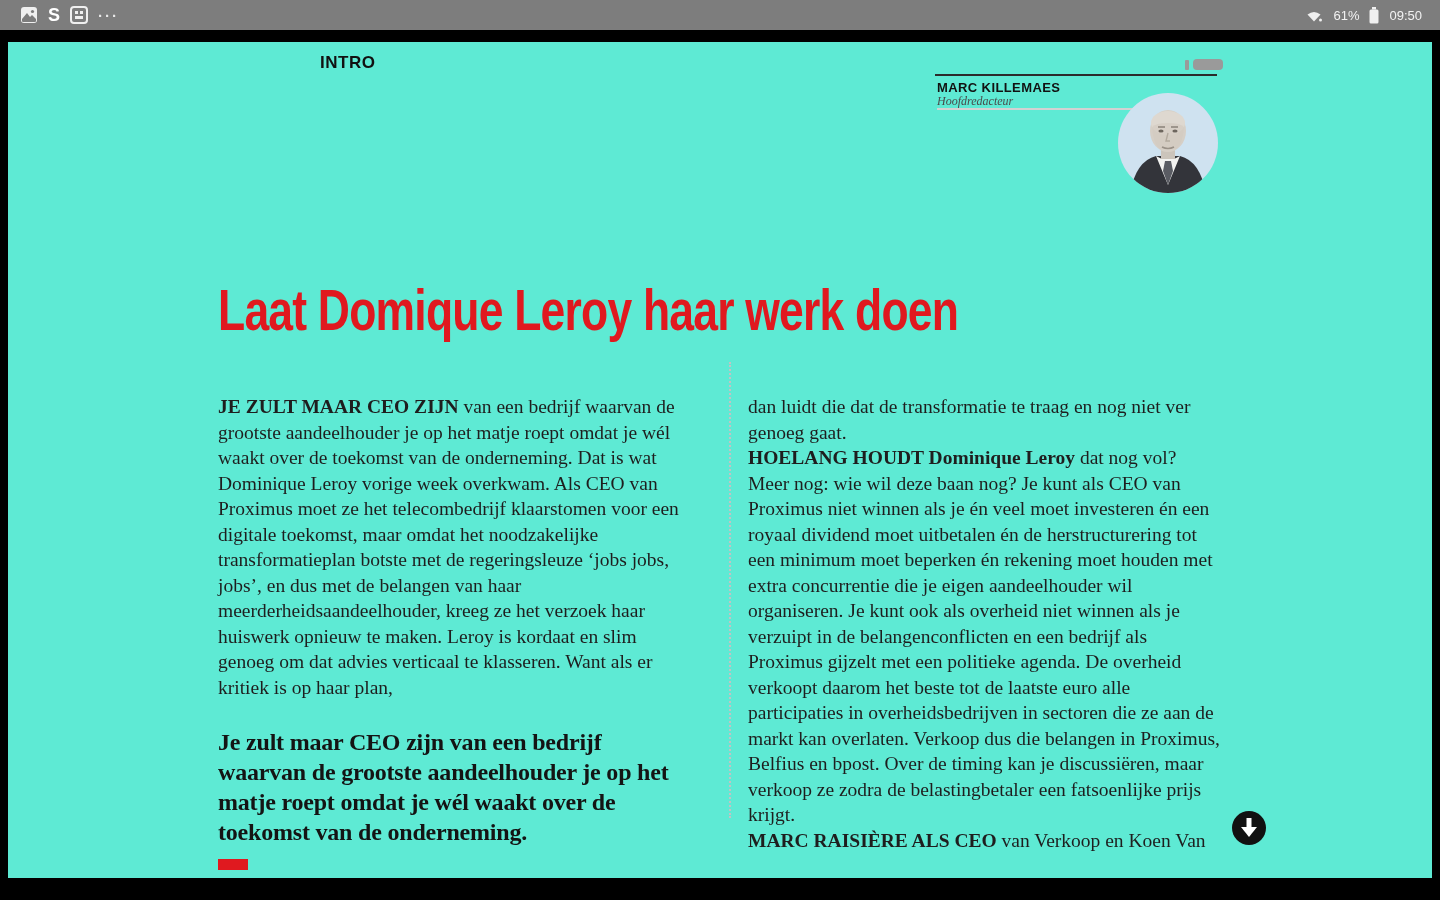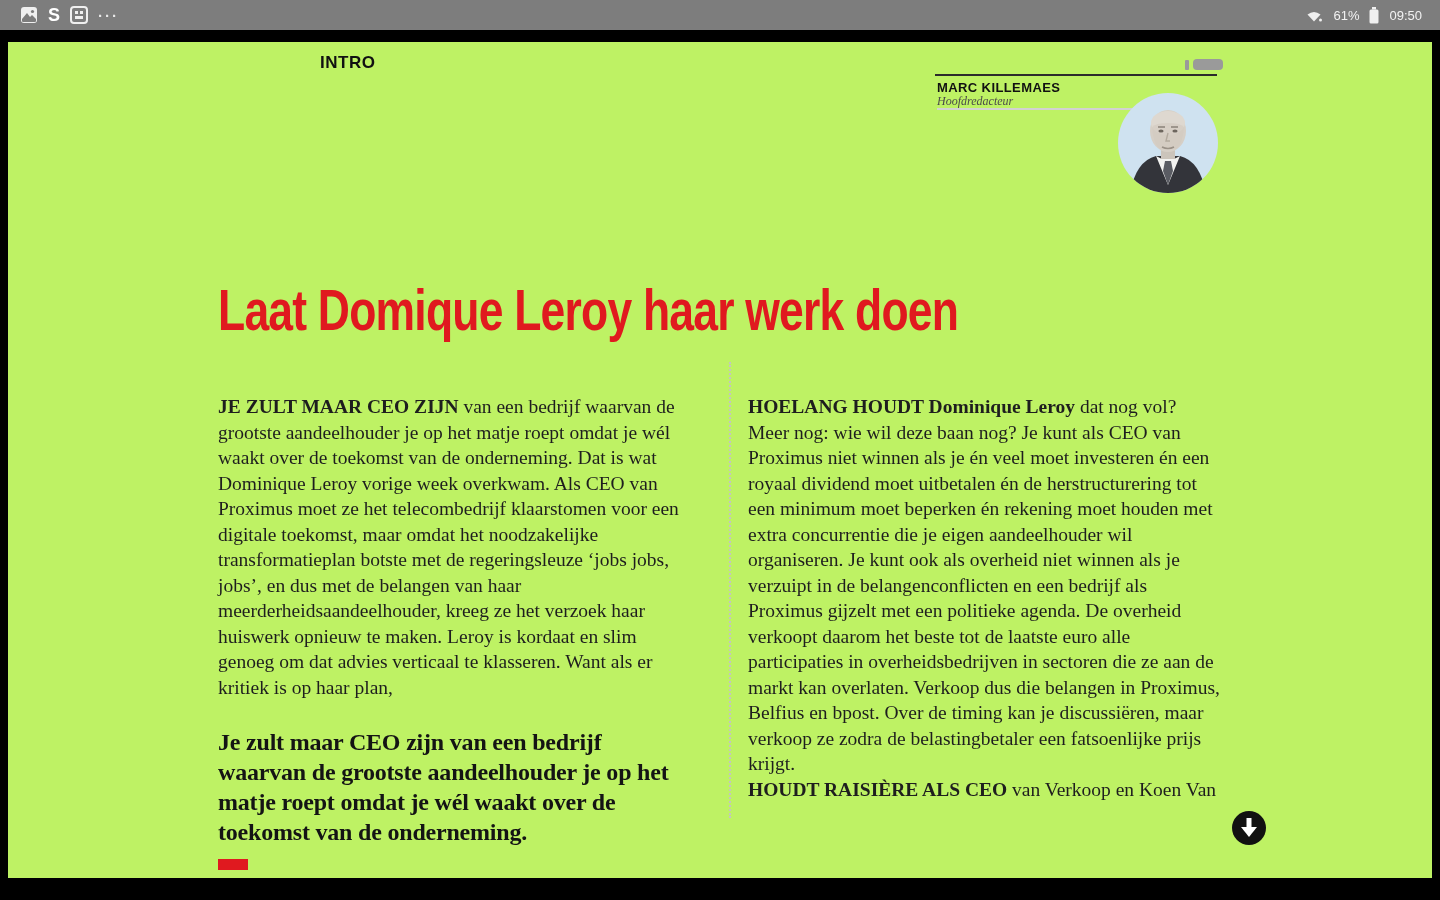--- a/index.html
+++ b/index.html
@@ -21,21 +21,21 @@
   }
   .sb-group { display: flex; align-items: center; gap: 10px; }
   .sb-icon { display: inline-flex; align-items: center; }
   .sb-s { color: #fff; font-weight: 700; font-size: 18px; line-height: 1; }
   .sb-more { color: #e8e8e8; font-size: 15px; font-weight: 700; letter-spacing: 2px; line-height: 1; }
   .sb-text { color: #f2f2f2; font-size: 13px; line-height: 1; }
 
   
   .page {
     position: absolute; left: 8px; right: 8px; top: 42px; height: 836px;
-    background: #bef264;
+    background: #5eead4;
   }
 
   .intro-label {
     position: absolute; left: 312px; top: 11px;
     font-size: 17px; font-weight: 700; color: #111; letter-spacing: 0.5px;
   }
 
   .author-rule {
     position: absolute; left: 927px; top: 32px; width: 282px; height: 2px;
     background: #2b2b2b;
@@ -192,22 +192,23 @@
 
     <div class="col-left body-text">
       <p><span class="lead-in">JE ZULT MAAR CEO ZIJN</span><span> van een bedrijf waarvan de grootste aandeelhouder je op het matje roept omdat je wél waakt over de toekomst van de onderneming. Dat is wat Dominique Leroy vorige week overkwam. Als CEO van Proximus moet ze het telecombedrijf klaarstomen voor een digitale toekomst, maar omdat het noodzakelijke transformatieplan botste met de regeringsleuze ‘jobs jobs, jobs’, en dus met de belangen van haar meerderheidsaandeelhouder, kreeg ze het verzoek haar huiswerk opnieuw te maken. Leroy is kordaat en slim genoeg om dat advies verticaal te klasseren. Want als er kritiek is op haar plan,</span></p>
       <div class="pull-quote">Je zult maar CEO zijn van een bedrijf waarvan de grootste aandeelhouder je op het matje roept omdat je wél waakt over de toekomst van de onderneming.</div>
       <div class="red-marker"></div>
     </div>
 
     <div class="col-divider"></div>
 
     <div class="col-right body-text">
+      <p>dan luidt die dat de transformatie te traag en nog niet ver genoeg gaat.</p>
       <p><span class="lead-in">HOELANG HOUDT Dominique Leroy</span><span> dat nog vol? Meer nog: wie wil deze baan nog? Je kunt als CEO van Proximus niet winnen als je én veel moet investeren én een royaal dividend moet uitbetalen én de herstructurering tot een minimum moet beperken én rekening moet houden met extra concurrentie die je eigen aandeelhouder wil organiseren. Je kunt ook als overheid niet winnen als je verzuipt in de belangenconflicten en een bedrijf als Proximus gijzelt met een politieke agenda. De overheid verkoopt daarom het beste tot de laatste euro alle participaties in overheidsbedrijven in sectoren die ze aan de markt kan overlaten. Verkoop dus die belangen in Proximus, Belfius en bpost. Over de timing kan je discussiëren, maar verkoop ze zodra de belastingbetaler een fatsoenlijke prijs krijgt.</span></p>
-      <p><span class="lead-in">HOUDT RAISIÈRE ALS CEO</span><span> van Verkoop en Koen Van</span></p>
+      <p><span class="lead-in">MARC RAISIÈRE ALS CEO</span><span> van Verkoop en Koen Van</span></p>
     </div>
 
     <button class="download-btn">
       <svg width="38" height="38" viewBox="0 0 38 38">
         <circle cx="19" cy="19" r="17" fill="#111"></circle>
         <rect x="16.5" y="9" width="5" height="11" fill="#fff"></rect>
         <path d="M11 18 L27 18 L19 28 Z" fill="#fff"></path>
       </svg>
     </button>
 

